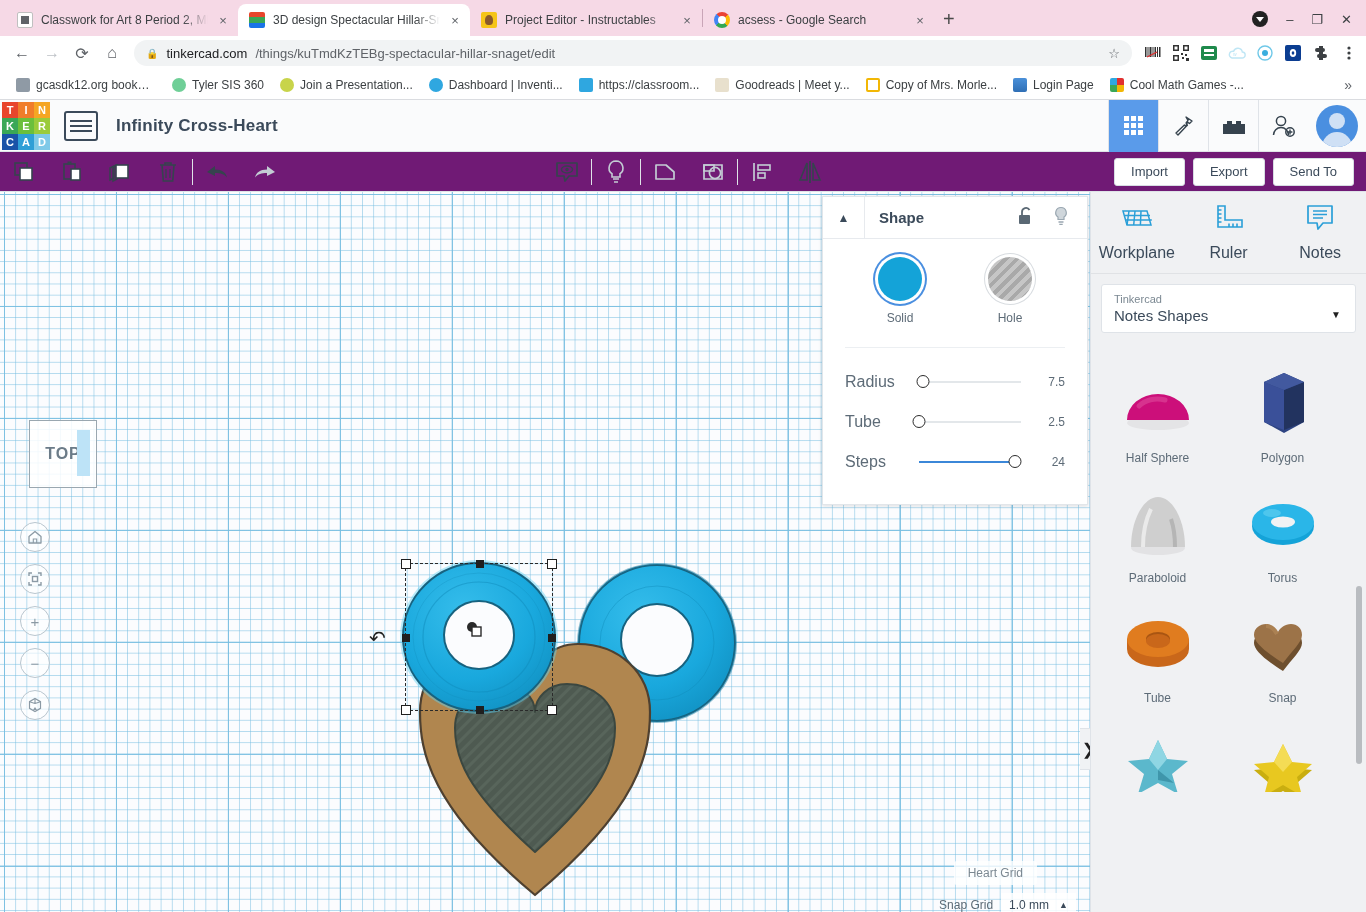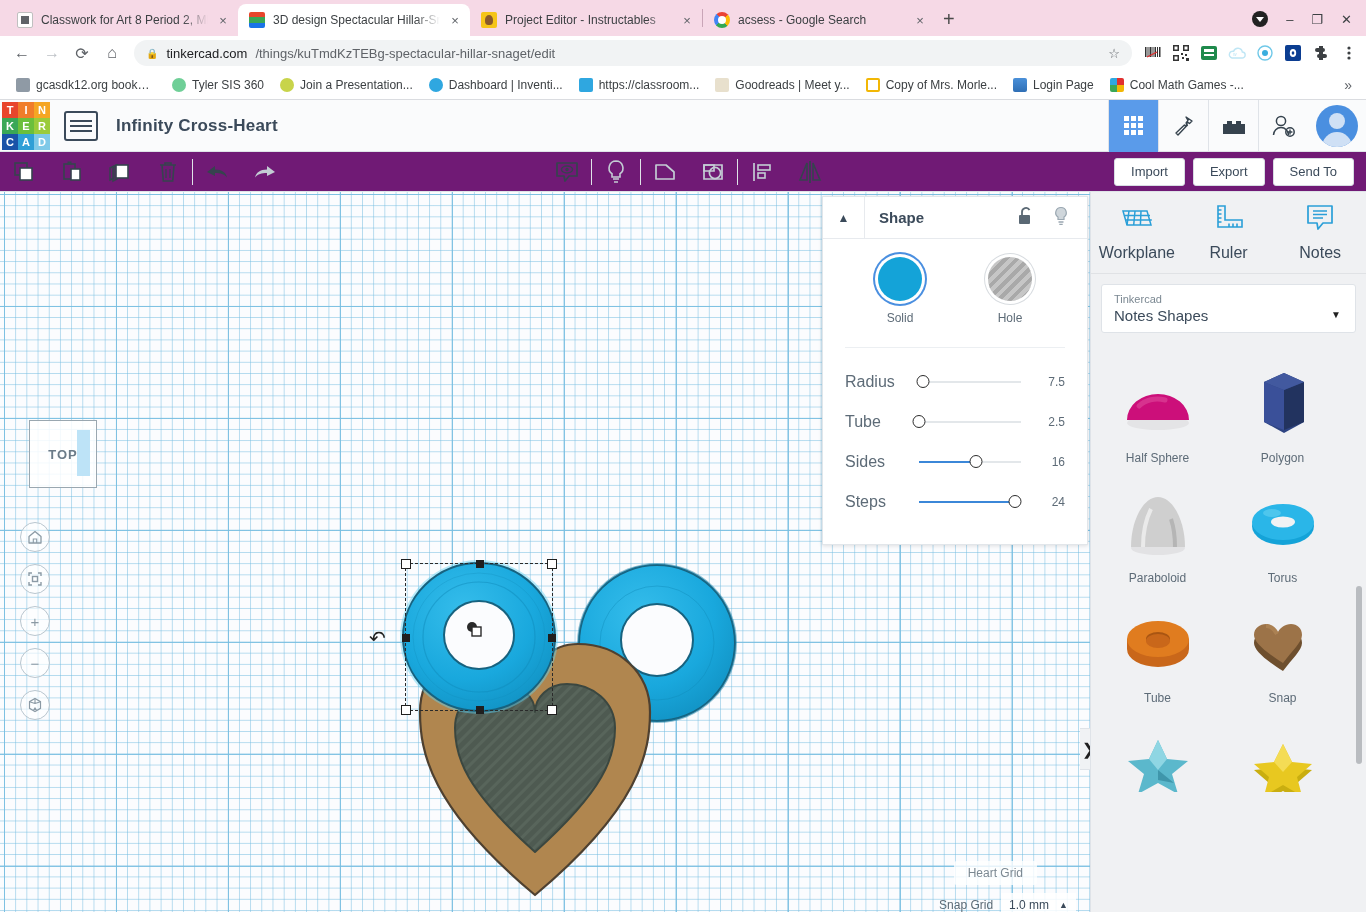--- a/index.html
+++ b/index.html
@@ -129,21 +129,21 @@
       linear-gradient(to bottom, rgba(120,190,225,.55) 1px, transparent 1px),
       linear-gradient(to right, rgba(120,190,225,.9) 1px, transparent 1px),
       linear-gradient(to bottom, rgba(120,190,225,.9) 1px, transparent 1px);
     background-size: 11.2px 11.2px, 11.2px 11.2px, 112px 112px, 112px 112px;
     background-position: 4px 2px, 4px 2px, 4px 2px, 4px 2px;
   }
   .viewcube {
     position:absolute; left:29px; top:228px; width:68px; height:68px;
     border:1px solid #9aa7b0; background:rgba(255,255,255,.85);
     display:flex;align-items:center;justify-content:center;
-    font-size:13px; font-weight:bold; color:#6b7b88; letter-spacing:1px;
+    font-size:16px; font-weight:bold; color:#6b7b88; letter-spacing:1px;
   }
   .viewcube .hl { position:absolute;right:6px;top:9px;width:13px;height:46px;background:#bde3f7; }
   .vc-stack { position:absolute; left:20px; top:330px; display:flex;flex-direction:column; }
   .vc-btn { width:30px;height:30px;border-radius:50%;border:1px solid #b9c6cf;
      background:rgba(255,255,255,.6); display:flex;align-items:center;justify-content:center;
      color:#8b9aa5; margin-bottom:12px; font-size:15px; }
 
   
   .shape-layer { position:absolute; inset:0; }
   .sel-box { position:absolute; left:405px; top:371px; width:148px; height:148px;
@@ -665,28 +665,20 @@
 
           <div class="slider-row">
             <span class="sl-name">Tube</span>
             <span class="sl-track">
               <span class="sl-fill" style="width:0%"></span>
               <span class="sl-knob" style="left:0%"></span>
             </span>
             <span class="sl-val">2.5</span>
           </div>
 
-          <div class="slider-row">
-            <span class="sl-name">Sides</span>
-            <span class="sl-track">
-              <span class="sl-fill" style="width:56%"></span>
-              <span class="sl-knob" style="left:56%"></span>
-            </span>
-            <span class="sl-val">16</span>
-          </div>
 
           <div class="slider-row">
             <span class="sl-name">Steps</span>
             <span class="sl-track">
               <span class="sl-fill" style="width:94%"></span>
               <span class="sl-knob" style="left:94%"></span>
             </span>
             <span class="sl-val">24</span>
           </div>
 

